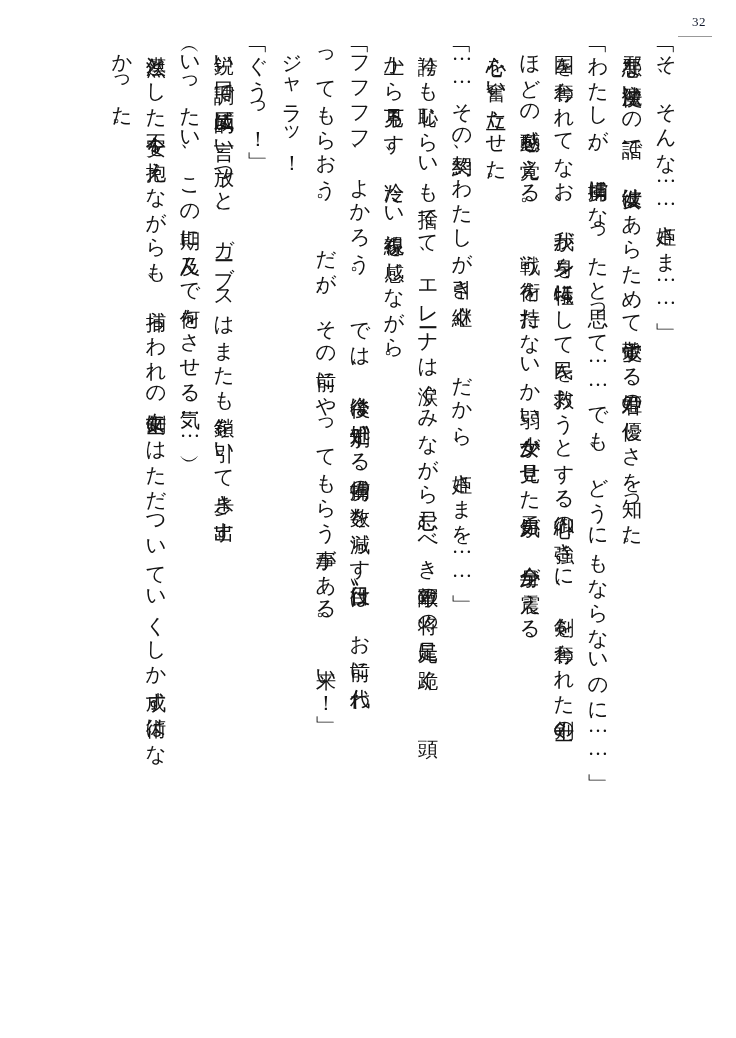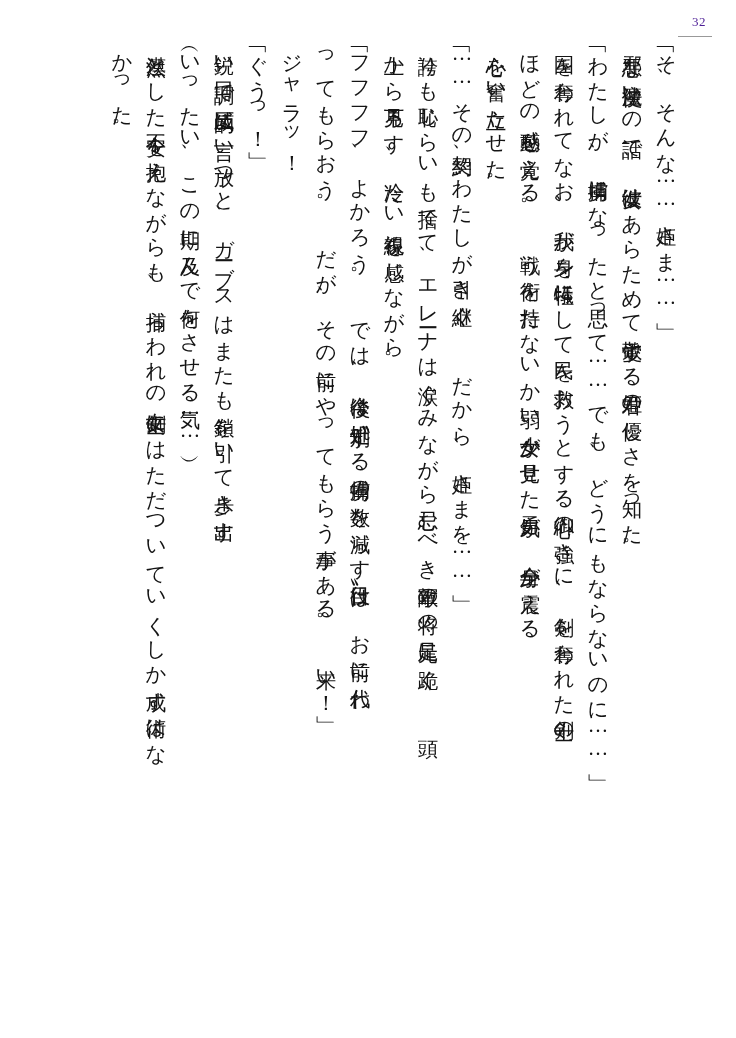--- a/index.html
+++ b/index.html
@@ -19,21 +19,21 @@
     position: relative;
     width: 736px;
     height: 1038px;
     box-sizing: border-box;
   }
   .page-number {
     position: absolute;
     top: 14px;
     right: 30px;
     font-size: 13px;
-    color: #4c1d95;
+    color: #0f172a;
     letter-spacing: 0.5px;
   }
   .page-number-rule {
     position: absolute;
     top: 36px;
     right: 24px;
     width: 34px;
     height: 1px;
     background: #999;
   }

